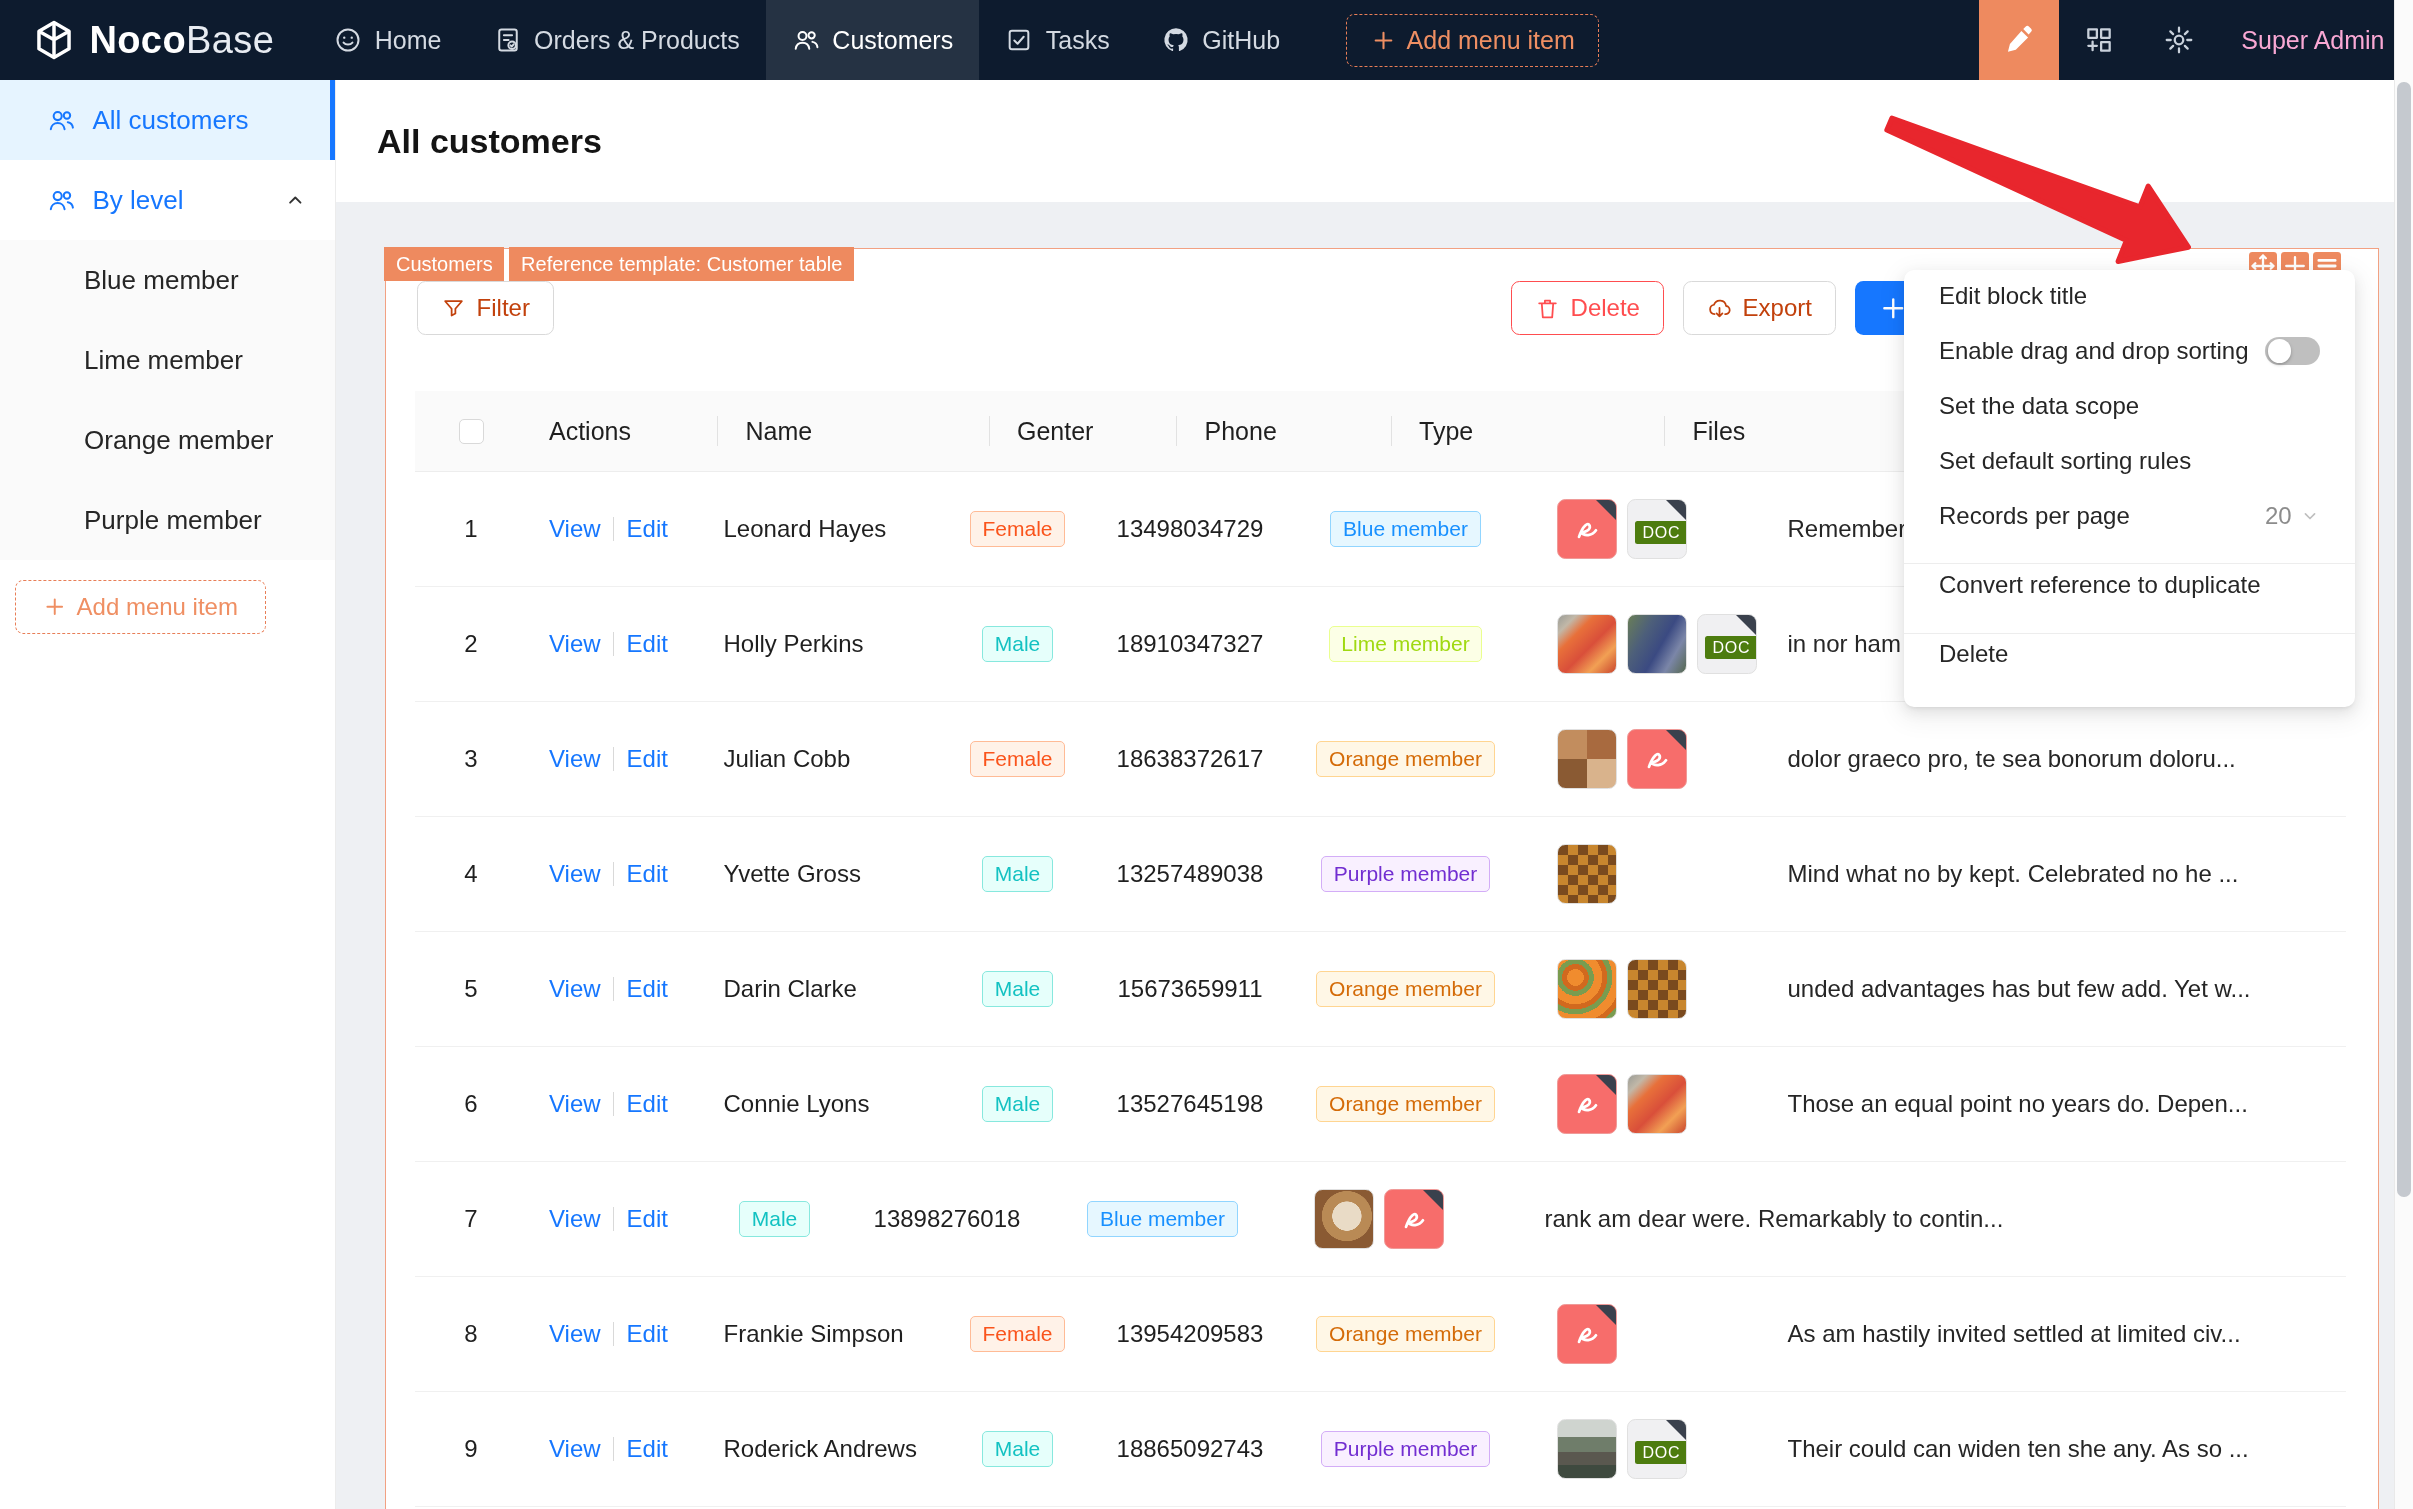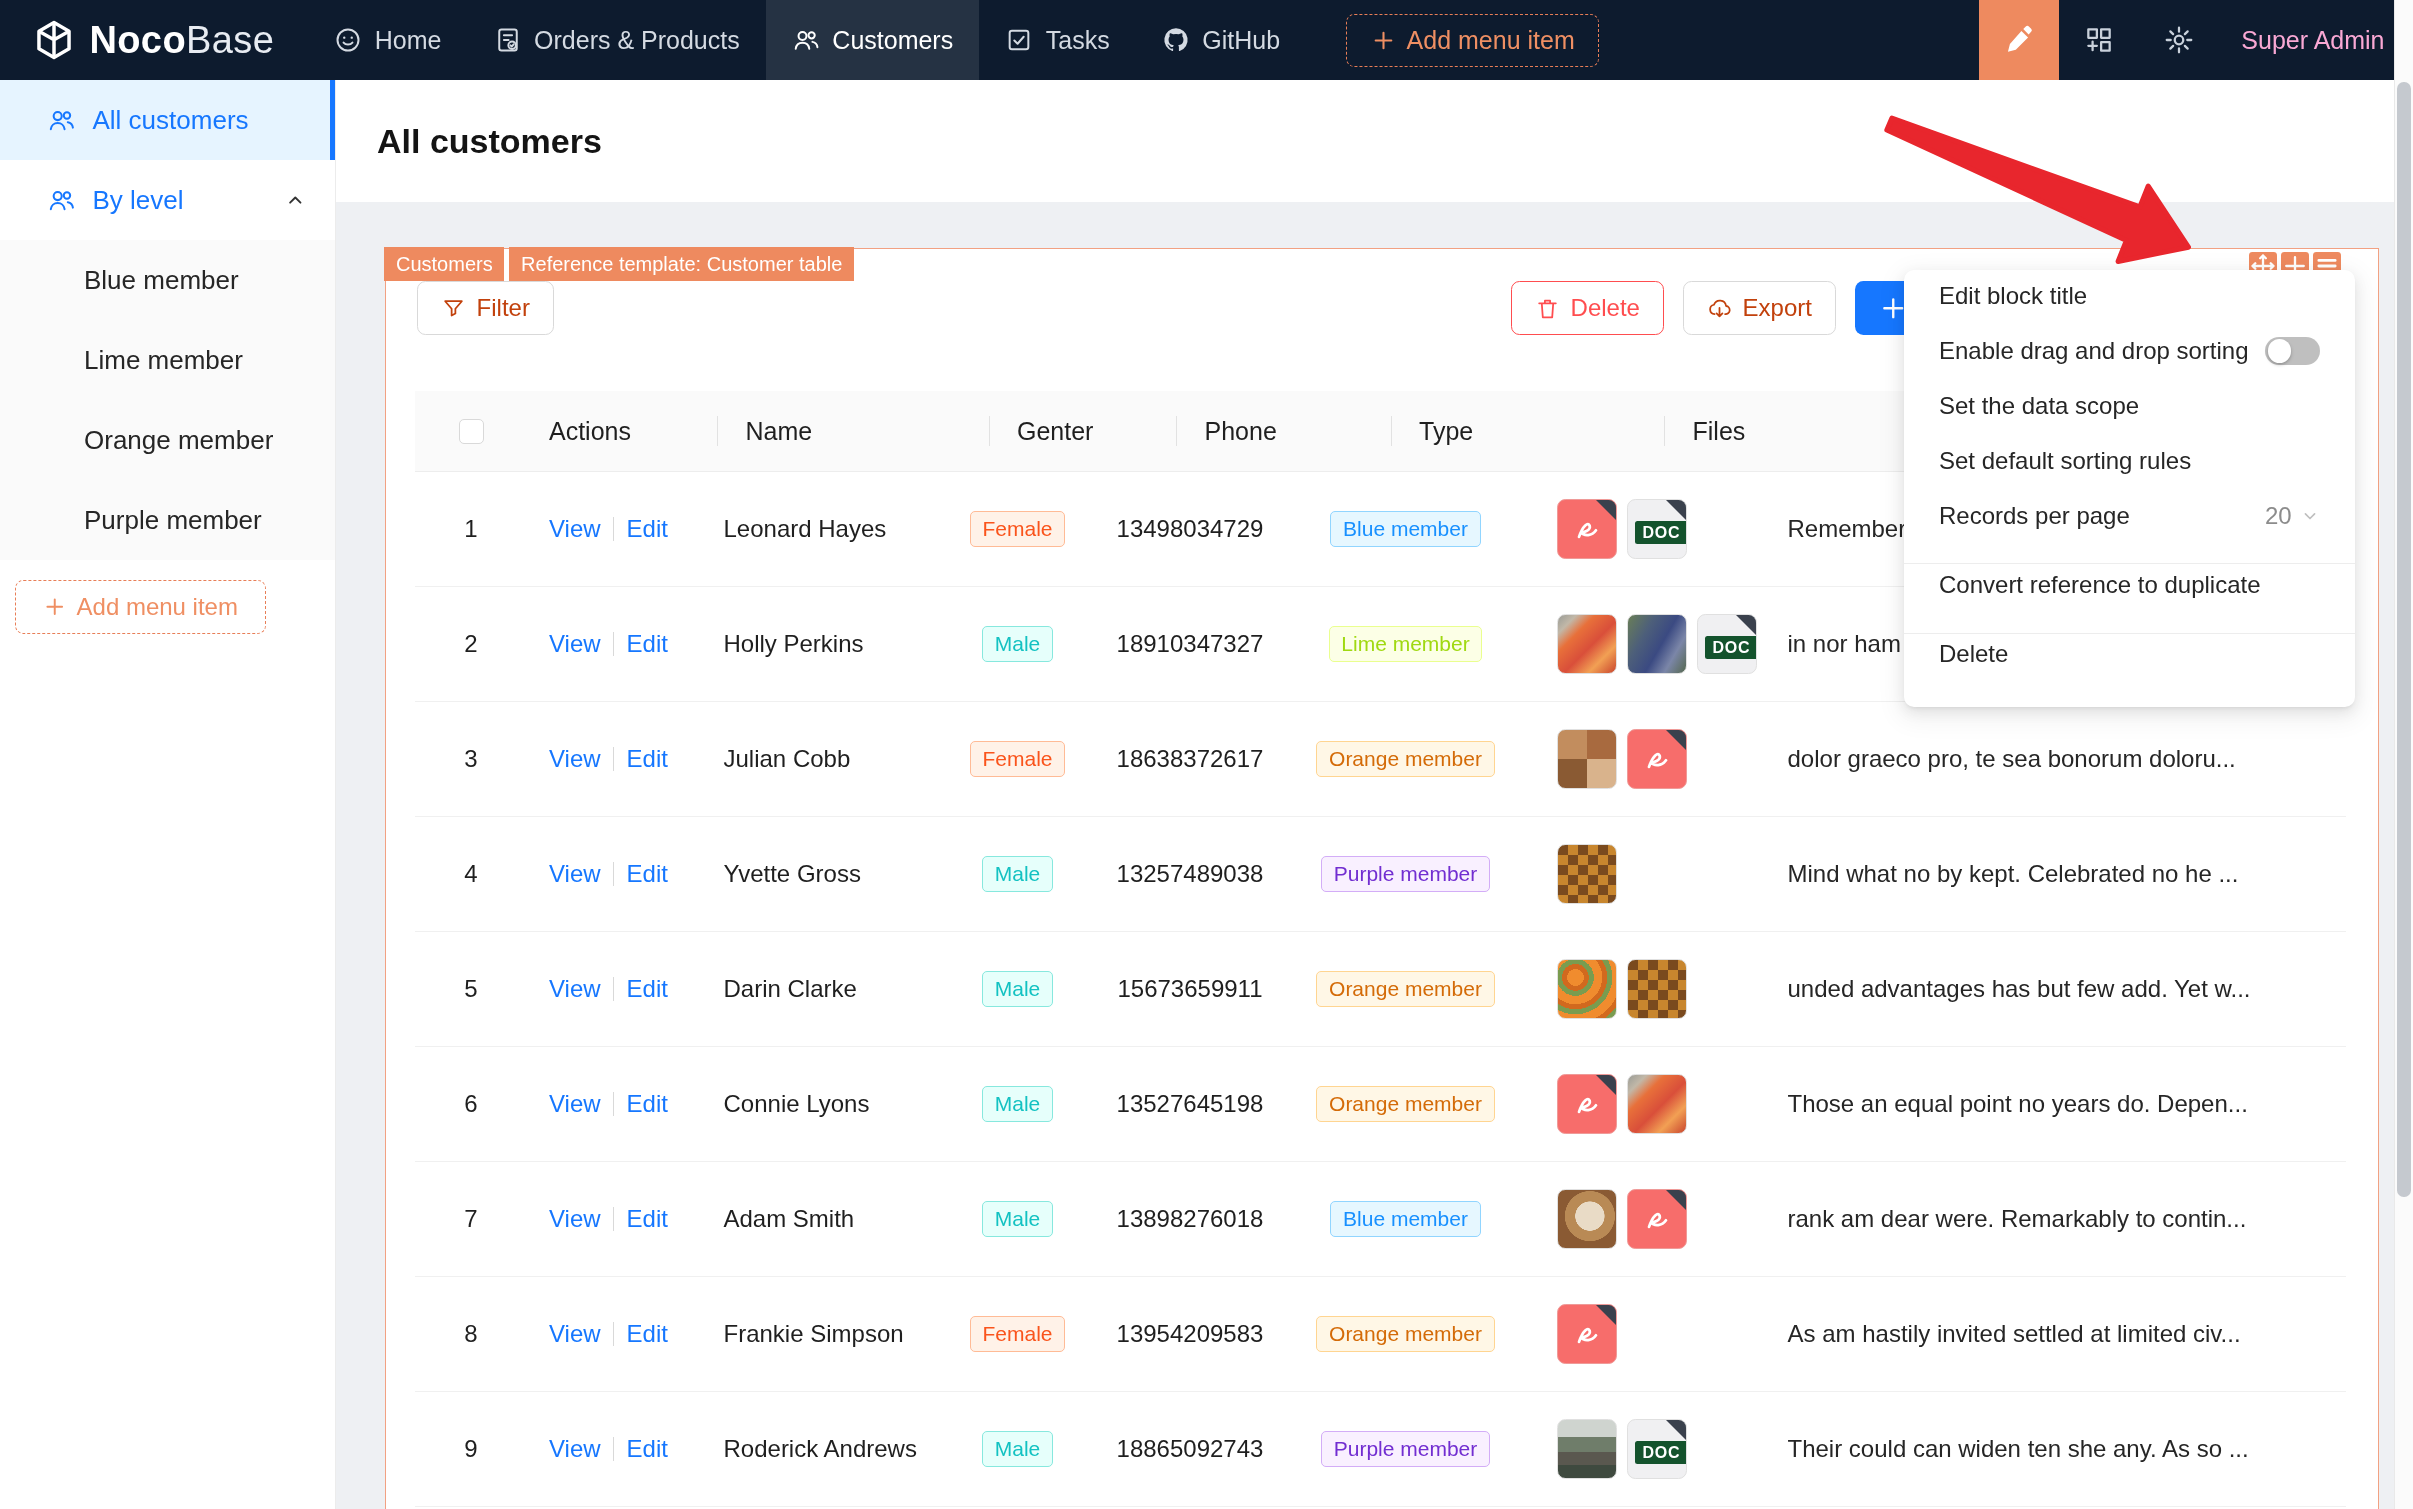--- a/index.html
+++ b/index.html
@@ -98,22 +98,22 @@
   .act-sep{width:0.8px;height:23.5px;background:#d9d9d9;margin:0 12.6px;align-self:center}
   .tag{font-size:21px;padding:3.4px 11.7px;border-radius:5px;border:0.8px solid;line-height:1.3;white-space:nowrap}
   .file{width:60px;height:60px;border:0.8px solid #e0e0e0;border-radius:8.4px;position:relative;
         overflow:hidden;background:#fff;cursor:pointer;flex:none;box-sizing:border-box}
   .file + .file{margin-left:10px}
   .fold{position:absolute;top:0;right:0;border-style:solid;border-width:0 20px 20px 0;
         border-color:transparent #3a414d transparent transparent}
   .file.pdf{background:#f76d6b;border-color:#ef9a98}
   .file.pdf svg{position:absolute;left:11px;top:12.6px;width:37px;height:37px;color:#fff}
   .file.doc{background:#f0f0f2}
-  .doc-band{position:absolute;left:7.5px;top:21px;background:#14532d;color:#fff;font-size:16px;
-            font-weight:700;padding:2.5px 7.5px;border-radius:2.5px;letter-spacing:0.8px}
+  .doc-band{position:absolute;left:7.5px;top:21px;background:#4d7c0f;color:#fff;font-size:16px;
+            font-weight:400;padding:2.5px 7.5px;border-radius:2.5px;letter-spacing:0.8px}
   .note{white-space:nowrap;overflow:hidden;color:#262626}
 
   
   .ctx{position:absolute;left:1904px;top:270px;width:451px;background:#fff;border-radius:10px;
        padding:11.7px 0;z-index:60;
        box-shadow:0 5px 13.4px rgba(0,0,0,.08),0 2.5px 5px -3.4px rgba(0,0,0,.12),0 7.5px 23.5px 6.7px rgba(0,0,0,.05)}
   .cm-item{height:55px;display:flex;align-items:flex-start;justify-content:space-between;
            padding:0 35px;font-size:24px;color:#262626;cursor:pointer}
   .cm-divider{height:0.8px;background:#ededed;margin:6.7px 0}
   .switch{width:55px;height:28.5px;border-radius:14.2px;background:rgba(0,0,0,.25);position:relative;
@@ -501,21 +501,20 @@
                 </div>
                 <div class="td c7 note">Those an equal point no years do. Depen...</div>
               </div>
               <div class="trow">
                 <div class="td c0">7</div>
                 <div class="td c1">
                   <span class="link">View</span>
                   <span class="act-sep"></span>
                   <span class="link">Edit</span>
                 </div>
-                <div class="td c2">Adam Smith</div>
                 <div class="td c3">
                   <span class="tag" style="background: rgb(230, 255, 251); border-color: rgb(135, 232, 222); color: rgb(19, 194, 194);">Male</span>
                 </div>
                 <div class="td c4">13898276018</div>
                 <div class="td c5">
                   <span class="tag" style="background: rgb(230, 247, 255); border-color: rgb(145, 213, 255); color: rgb(24, 144, 255);">Blue member</span>
                 </div>
                 <div class="td c6">
                   <span class="file img" style="background: radial-gradient(circle at 55% 45%, rgb(233, 219, 198) 0px, rgb(233, 219, 198) 32%, rgb(185, 138, 85) 33%, rgb(185, 138, 85) 55%, rgb(138, 90, 51) 56%, rgb(138, 90, 51) 100%);"></span>
                   <span class="file pdf">

